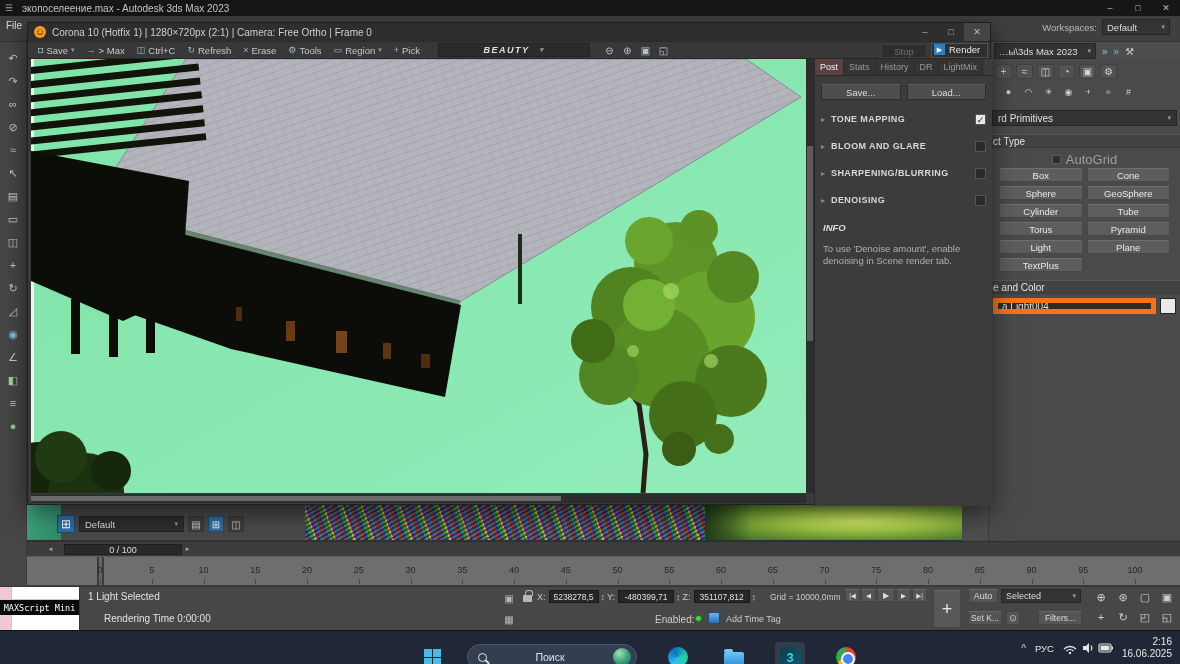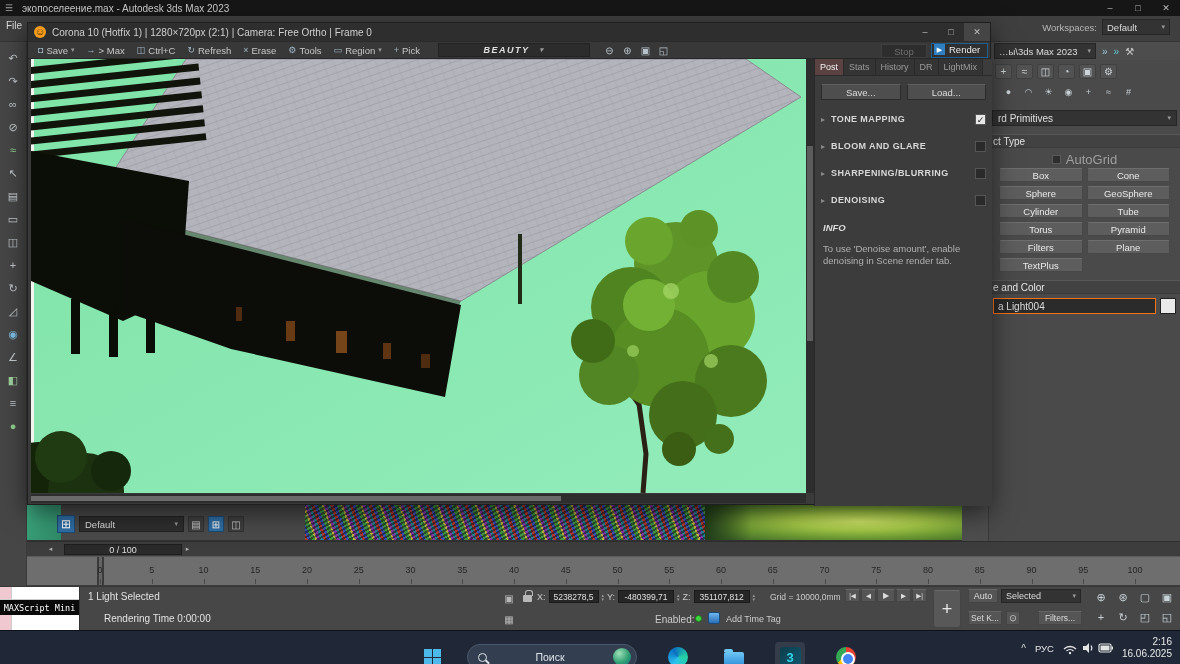--- a/index.html
+++ b/index.html
@@ -32,21 +32,21 @@
   .cp-tab{width:17px;height:15px;display:flex;align-items:center;justify-content:center;font-size:10px;color:#cdd5d9;background:#525252;border:1px solid #404040;border-radius:2px;}
   .cp-cats{display:flex;gap:5px;padding:6px 6px 0 12px;}
   .cp-cat{width:15px;height:13px;display:flex;align-items:center;justify-content:center;font-size:9px;color:#c8d0d4;}
   .cp-dd{margin:12px 3px 0 3px;height:16px;background:#333;border:1px solid #262626;display:flex;align-items:center;justify-content:space-between;padding:0 5px;font-size:10px;color:#e0e0e0;}
   .cp-rollout{margin-top:8px;height:14px;background:#424242;border-top:1px solid #575757;border-bottom:1px solid #3a3a3a;font-size:10px;color:#e6e6e6;display:flex;align-items:center;padding-left:4px;}
   .autogrid-row{margin-top:4px;height:14px;display:flex;align-items:center;justify-content:center;gap:5px;font-size:13px;color:#9f9f9f;}
   .cb-sm{width:9px;height:9px;background:#2e2e2e;border:1px solid #5a5a5a;}
   .cp-grid{display:grid;grid-template-columns:1fr 1fr;gap:4px 4px;padding:2px 10px 0 10px;}
   .cp-btn{height:14px;background:#5d5d5d;border:1px solid #474747;border-top-color:#6e6e6e;border-radius:2px;color:#e8e8e8;font-size:9.5px;line-height:11px;font-family:inherit;}
   .namerow{display:flex;align-items:center;gap:4px;margin:4px 4px 0 4px;}
-  .nameinput{flex:1;height:16px;background:#2b2b2b;border:1px solid #f97316;color:#ddd;font-size:10px;padding:0 4px;font-family:inherit;}
+  .nameinput{flex:1;height:16px;background:#2b2b2b;border:5px solid #f97316;color:#ddd;font-size:10px;padding:0 4px;font-family:inherit;}
   .swatch{width:16px;height:16px;background:#e9e9e9;border:1px solid #222;}
 
   
   .cwin{position:absolute;left:27px;top:22px;width:964px;height:483px;background:#3a3a3a;border:1px solid #1f1f1f;box-shadow:0 8px 24px rgba(0,0,0,.55);z-index:5;}
   .cwin-title{height:18px;background:#2e2e2e;display:flex;align-items:center;font-size:10px;color:#cfcfcf;}
   .corona-logo{width:12px;height:12px;border-radius:50%;background:#f59b1e;color:#5a2d00;font-size:10px;line-height:11px;text-align:center;margin:0 6px;}
   .cwin-title .t{flex:1;white-space:nowrap;}
   .cwc{width:26px;height:18px;display:flex;align-items:center;justify-content:center;font-size:9px;color:#bdbdbd;}
   .cwc.close{background:#454545;}
   .cwin-toolbar{position:relative;height:18px;background:#383838;border-top:1px solid #2b2b2b;border-bottom:1px solid #262626;display:flex;align-items:center;padding-left:4px;font-size:9.5px;}
@@ -237,21 +237,21 @@
     </div>
     <div class="cp-grid">
         <button class="cp-btn">Box</button>
         <button class="cp-btn">Cone</button>
         <button class="cp-btn">Sphere</button>
         <button class="cp-btn">GeoSphere</button>
         <button class="cp-btn">Cylinder</button>
         <button class="cp-btn">Tube</button>
         <button class="cp-btn">Torus</button>
         <button class="cp-btn">Pyramid</button>
-        <button class="cp-btn">Filters</button>
+        <button class="cp-btn">Light</button>
         <button class="cp-btn">Plane</button>
         <button class="cp-btn">TextPlus</button>
       </div>
     <div class="cp-rollout">
       <span>e and Color</span>
     </div>
     <div class="namerow">
       <input class="nameinput" value="a Light004" style="">
       <span class="swatch"></span>
     </div>

